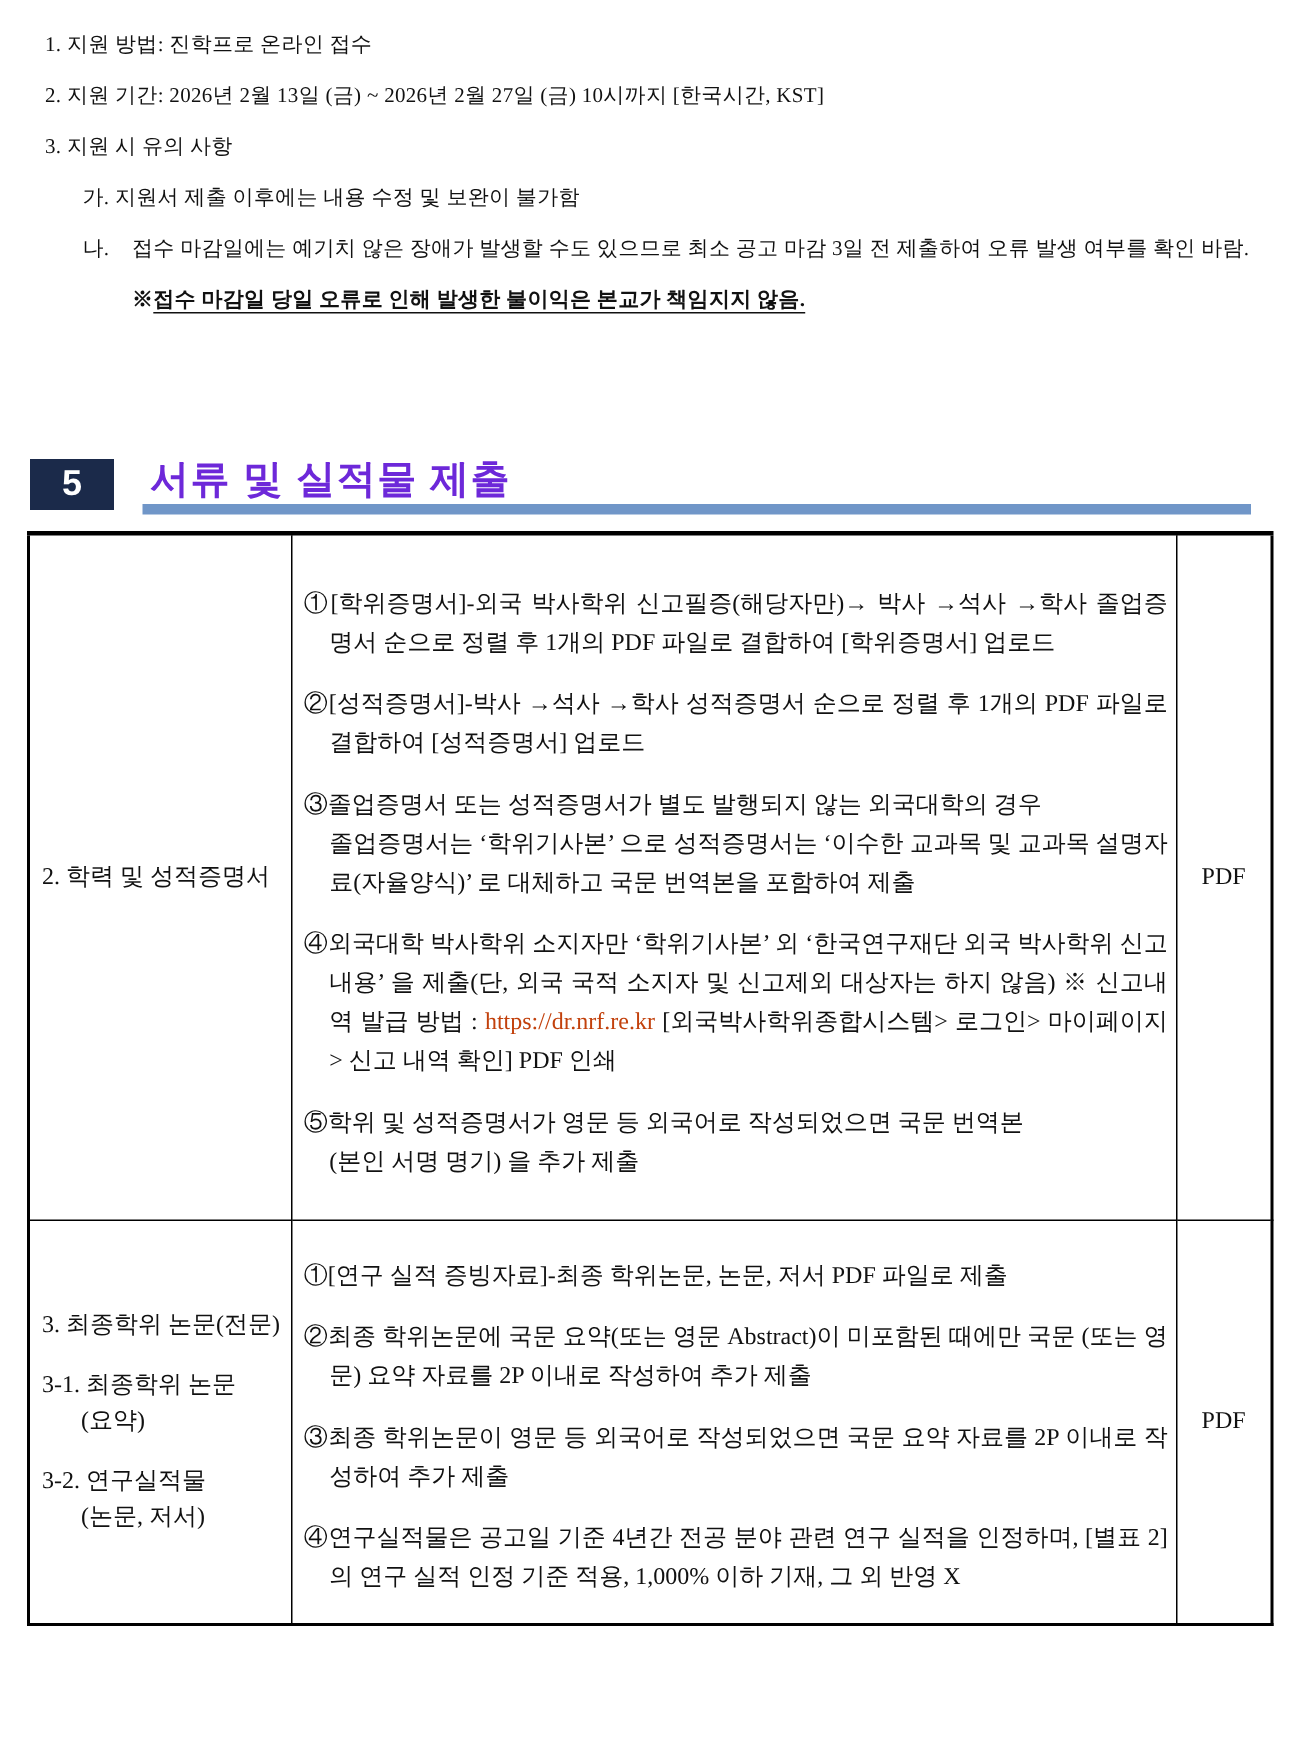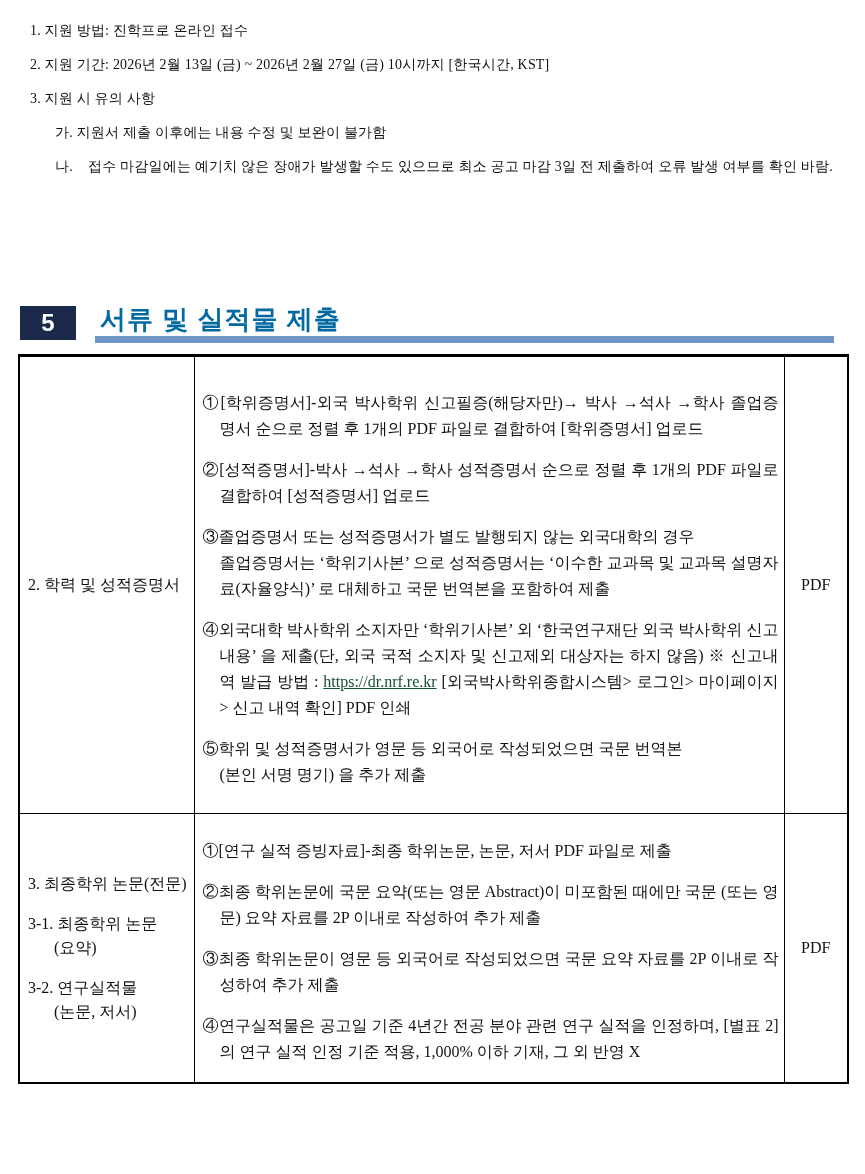--- a/index.html
+++ b/index.html
@@ -29,21 +29,21 @@
   .num-box {
     position: absolute; left: 20px; top: 6px; width: 56px; height: 34px;
     background: #1b2a4a; color: #ffffff;
     font-family: "Liberation Sans", "DejaVu Sans", sans-serif;
     font-weight: bold; font-size: 24px;
     display: flex; align-items: center; justify-content: center;
   }
   .section-title {
     position: absolute; left: 100px; top: 0; height: 38px; line-height: 38px;
     font-family: "Liberation Sans", "DejaVu Sans", sans-serif;
-    font-weight: bold; font-size: 26px; color: #0369a1; letter-spacing: 1px;
+    font-weight: bold; font-size: 26px; color: #6d28d9; letter-spacing: 1px;
   }
   .title-bar {
     position: absolute; left: 95px; top: 36px; width: 739px; height: 7px;
     background: #7096c8;
   }
 
   
   table.doc-table {
     position: absolute; left: 18px; top: 354px; width: 829px;
     border-collapse: collapse; table-layout: fixed;
@@ -75,33 +75,36 @@
     font-size: 16px; line-height: 26px;
     margin: 15px 0;
     padding-left: 17px; text-indent: -17px;
     text-align: justify;
   }
   td.notes-cell .item:first-child { margin-top: 22px; }
   td.single-note { padding: 2px 5px 2px 8px; line-height: 24px; }
 
   td.fmt-cell { text-align: center; font-size: 16px; }
 
-  a.doc-link { color: #14532d; text-decoration: underline; cursor: pointer; }
+  a.doc-link { color: #c2410c; cursor: pointer; }
 </style>
 </head>
 <body>
 
 <div class="intro">
   <p>1. 지원 방법: 진학프로 온라인 접수</p>
   <p>2. 지원 기간: 2026년 2월 13일 (금) ~ 2026년 2월 27일 (금) 10시까지 [한국시간, KST]</p>
   <p>3. 지원 시 유의 사항</p>
   <p class="sub1">가. 지원서 제출 이후에는 내용 수정 및 보완이 불가함</p>
   <p class="sub2">
     <span class="lbl">나.</span>
     <span>접수 마감일에는 예기치 않은 장애가 발생할 수도 있으므로 최소 공고 마감 3일 전 제출하여 오류 발생 여부를 확인 바람.</span>
+  </p>
+  <p class="note">
+    <span>※</span><u>접수 마감일 당일 오류로 인해 발생한 불이익은 본교가 책임지지 않음.</u>
   </p>
 </div>
 
 <div class="section-header">
   <div class="num-box">
     <span>5</span>
   </div>
   <div class="section-title">서류 및 실적물 제출</div>
   <div class="title-bar"></div>
 </div>

